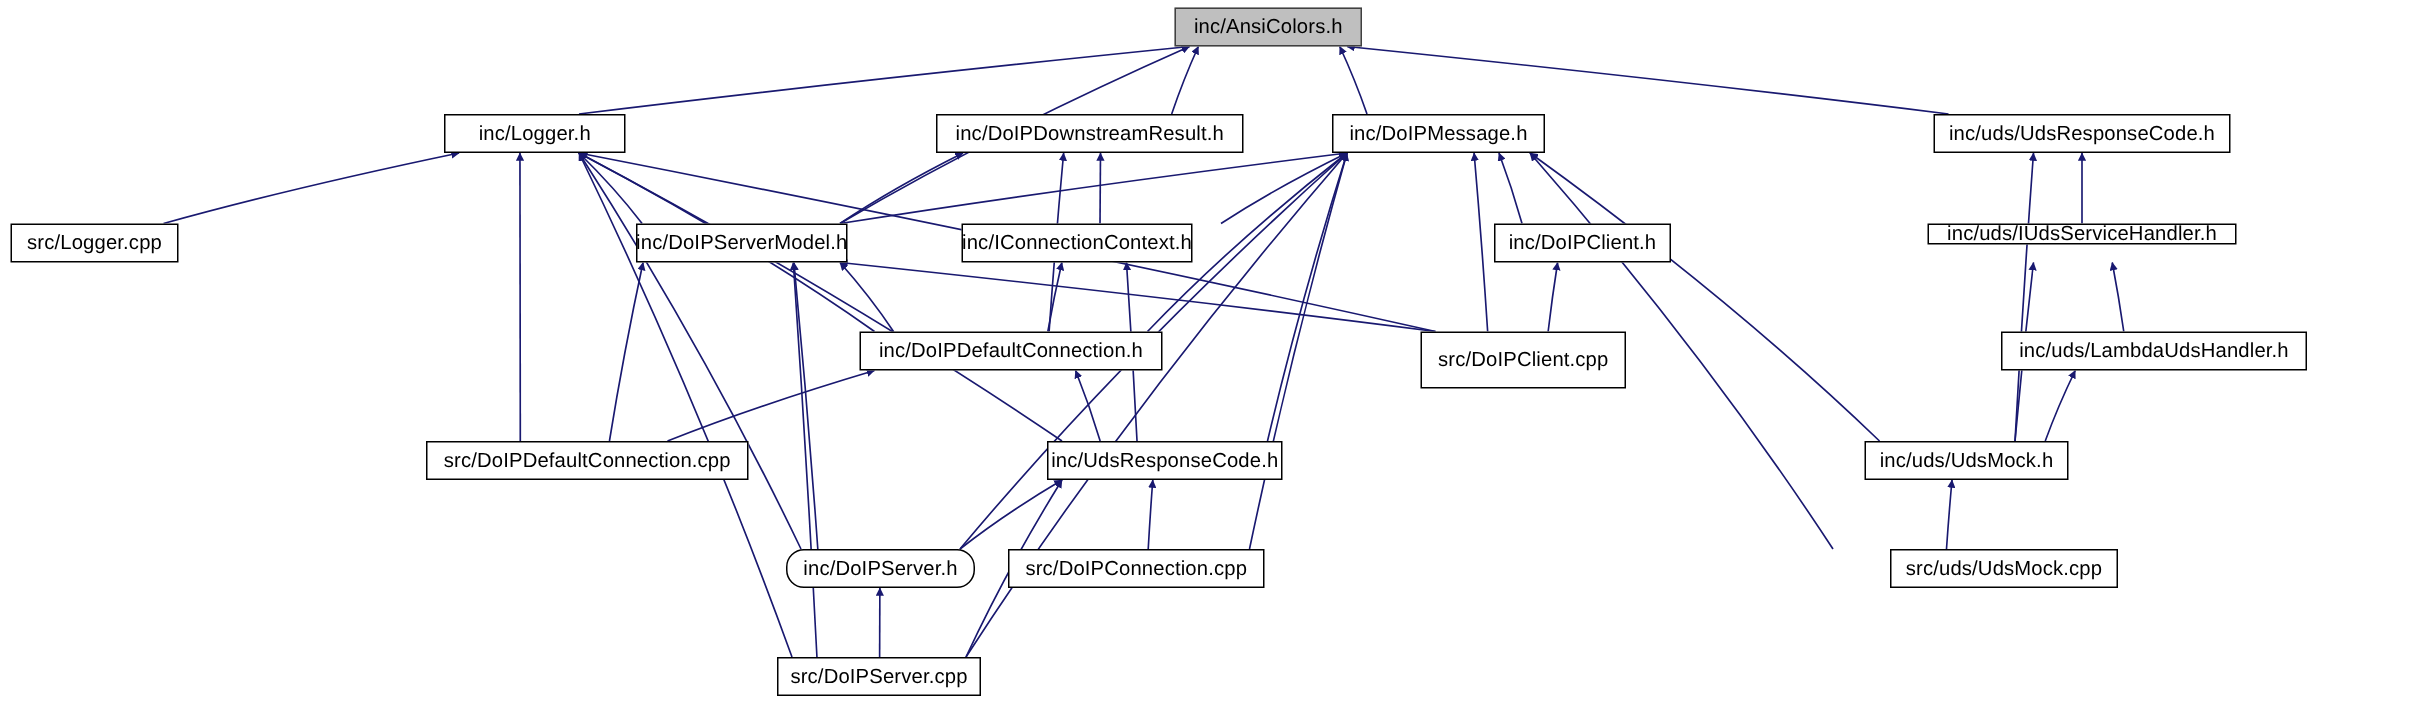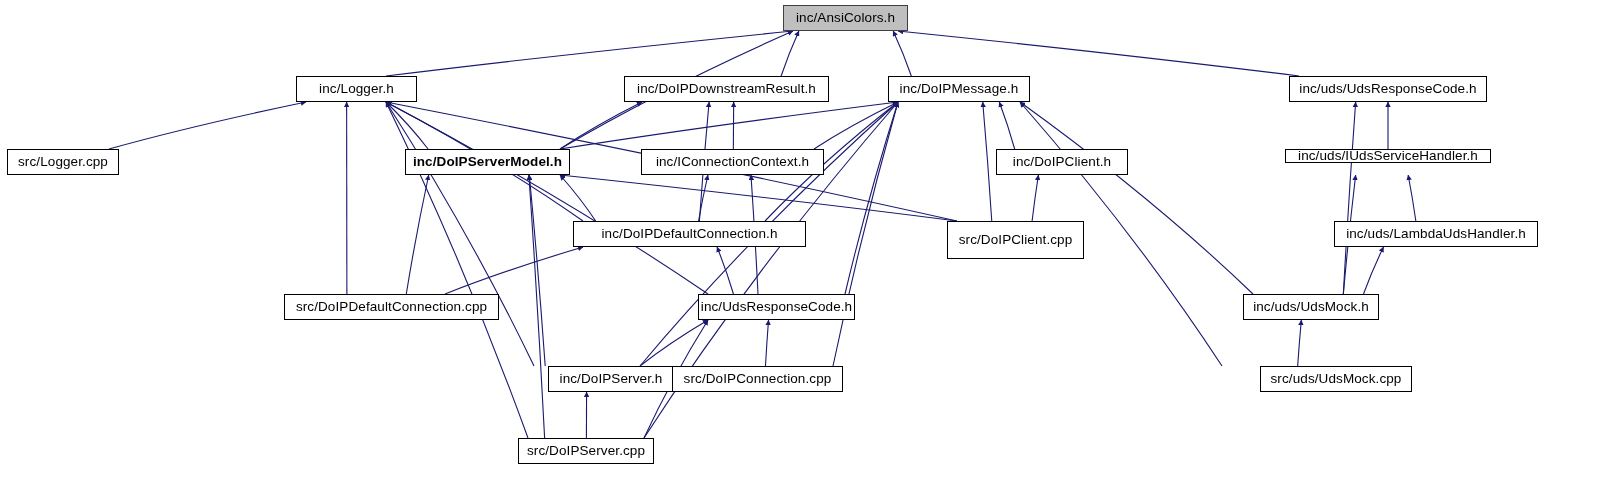--- a/index.html
+++ b/index.html
@@ -103,51 +103,51 @@
       </div>
       <div class="node" style="left: 888px; top: 76px; width: 142px; height: 26px;">
         <span class="node-label">inc/DoIPMessage.h</span>
       </div>
       <div class="node" style="left: 1289px; top: 76px; width: 198px; height: 26px;">
         <span class="node-label">inc/uds/UdsResponseCode.h</span>
       </div>
       <div class="node" style="left: 7px; top: 149px; width: 112px; height: 26px;">
         <span class="node-label">src/Logger.cpp</span>
       </div>
-      <div class="node" style="left: 405px; top: 149px; width: 165px; height: 26px; font-weight: bold;">
+      <div class="node" style="left: 424px; top: 149px; width: 141px; height: 26px;">
         <span class="node-label">inc/DoIPServerModel.h</span>
       </div>
-      <div class="node" style="left: 641px; top: 149px; width: 183px; height: 26px;">
+      <div class="node" style="left: 641px; top: 149px; width: 154px; height: 26px;">
         <span class="node-label">inc/IConnectionContext.h</span>
       </div>
-      <div class="node" style="left: 996px; top: 149px; width: 132px; height: 26px;">
+      <div class="node" style="left: 996px; top: 149px; width: 118px; height: 26px;">
         <span class="node-label">inc/DoIPClient.h</span>
       </div>
       <div class="node" style="left: 1285px; top: 149px; width: 206px; height: 14px;">
         <span class="node-label">inc/uds/IUdsServiceHandler.h</span>
       </div>
-      <div class="node" style="left: 573px; top: 221px; width: 233px; height: 26px;">
+      <div class="node" style="left: 573px; top: 221px; width: 202px; height: 26px;">
         <span class="node-label">inc/DoIPDefaultConnection.h</span>
       </div>
       <div class="node" style="left: 947px; top: 221px; width: 137px; height: 38px;">
         <span class="node-label">src/DoIPClient.cpp</span>
       </div>
       <div class="node" style="left: 1334px; top: 221px; width: 204px; height: 26px;">
         <span class="node-label">inc/uds/LambdaUdsHandler.h</span>
       </div>
       <div class="node" style="left: 240px; top: 294px; width: 215px; height: 26px; margin-left: 44px;">
         <span class="node-label">src/DoIPDefaultConnection.cpp</span>
       </div>
       <div class="node" style="left: 698px; top: 294px; width: 157px; height: 26px;">
         <span class="node-label">inc/UdsResponseCode.h</span>
       </div>
       <div class="node" style="left: 1243px; top: 294px; width: 136px; height: 26px;">
         <span class="node-label">inc/uds/UdsMock.h</span>
       </div>
-      <div class="node" style="left: 548px; top: 366px; width: 126px; height: 26px;">
+      <div class="node" style="left: 524px; top: 366px; width: 126px; height: 26px; border-radius: 12px;">
         <span class="node-label">inc/DoIPServer.h</span>
       </div>
       <div class="node" style="left: 672px; top: 366px; width: 171px; height: 26px; text-align: center;">
         <span class="node-label">src/DoIPConnection.cpp</span>
       </div>
       <div class="node" style="left: 1212px; top: 366px; width: 152px; height: 26px; margin-left: 48px;">
         <span class="node-label">src/uds/UdsMock.cpp</span>
       </div>
       <div class="node" style="left: 518px; top: 438px; width: 136px; height: 26px;">
         <span class="node-label">src/DoIPServer.cpp</span>

